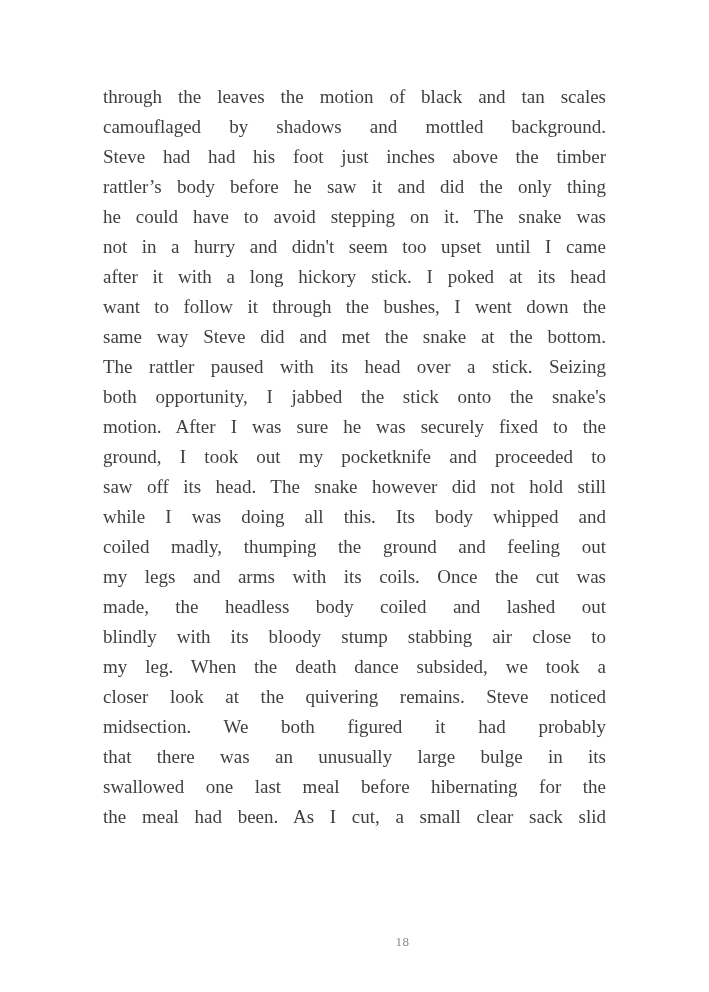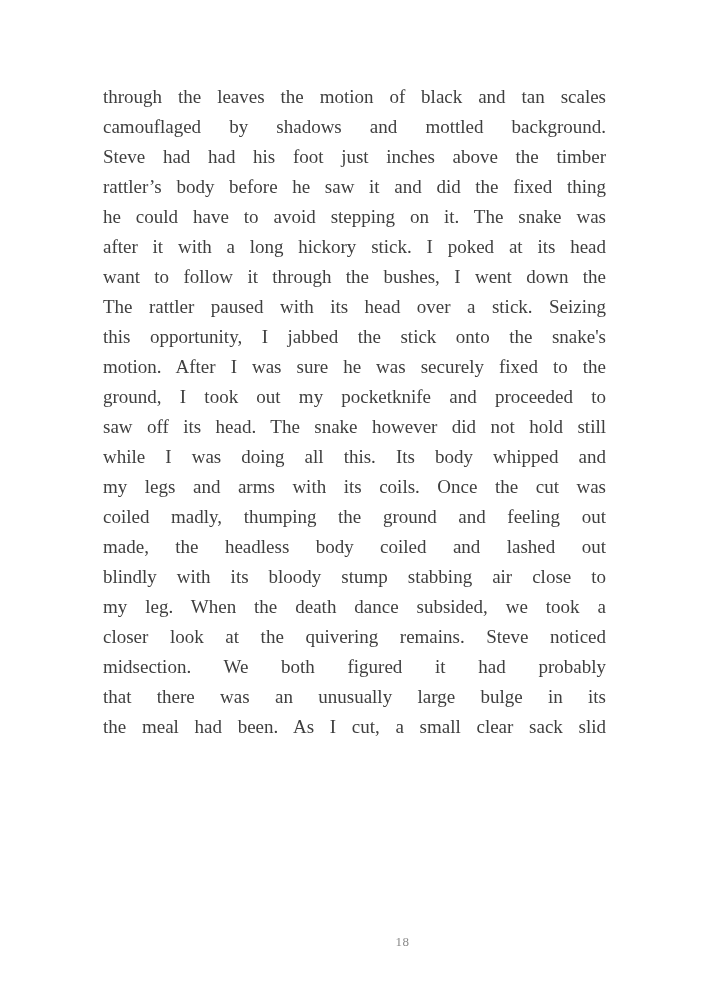--- a/index.html
+++ b/index.html
@@ -45,34 +45,37 @@
   }
 </style>
 </head>
 <body>
 
 <div class="page">
   <div class="text-block">
     <div class="text-line">through the leaves the motion of black and tan scales</div>
     <div class="text-line">camouflaged by shadows and mottled background.</div>
     <div class="text-line">Steve had had his foot just inches above the timber</div>
-    <div class="text-line">rattler’s body before he saw it and did the fixed thing</div>
+    <div class="text-line">rattler’s body before he saw it and did the only thing</div>
     <div class="text-line">he could have to avoid stepping on it. The snake was</div>
+    <div class="text-line">not in a hurry and didn't seem too upset until I came</div>
     <div class="text-line">after it with a long hickory stick. I poked at its head</div>
     <div class="text-line">want to follow it through the bushes, I went down the</div>
+    <div class="text-line">same way Steve did and met the snake at the bottom.</div>
     <div class="text-line">The rattler paused with its head over a stick. Seizing</div>
-    <div class="text-line">this opportunity, I jabbed the stick onto the snake's</div>
+    <div class="text-line">both opportunity, I jabbed the stick onto the snake's</div>
     <div class="text-line">motion. After I was sure he was securely fixed to the</div>
     <div class="text-line">ground, I took out my pocketknife and proceeded to</div>
     <div class="text-line">saw off its head. The snake however did not hold still</div>
     <div class="text-line">while I was doing all this. Its body whipped and</div>
+    <div class="text-line">coiled madly, thumping the ground and feeling out</div>
     <div class="text-line">my legs and arms with its coils. Once the cut was</div>
-    <div class="text-line">coiled madly, thumping the ground and feeling out</div>
     <div class="text-line">made, the headless body coiled and lashed out</div>
     <div class="text-line">blindly with its bloody stump stabbing air close to</div>
     <div class="text-line">my leg. When the death dance subsided, we took a</div>
     <div class="text-line">closer look at the quivering remains. Steve noticed</div>
     <div class="text-line">midsection. We both figured it had probably</div>
     <div class="text-line">that there was an unusually large bulge in its</div>
+    <div class="text-line">swallowed one last meal before hibernating for the</div>
     <div class="text-line">the meal had been. As I cut, a small clear sack slid</div>
   </div>
   <div class="page-number">18</div>
 </div>
 
 </body></html>

